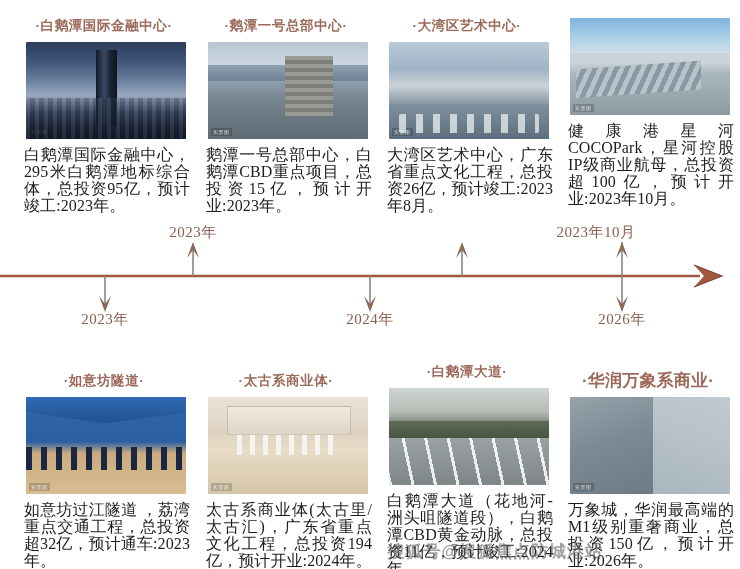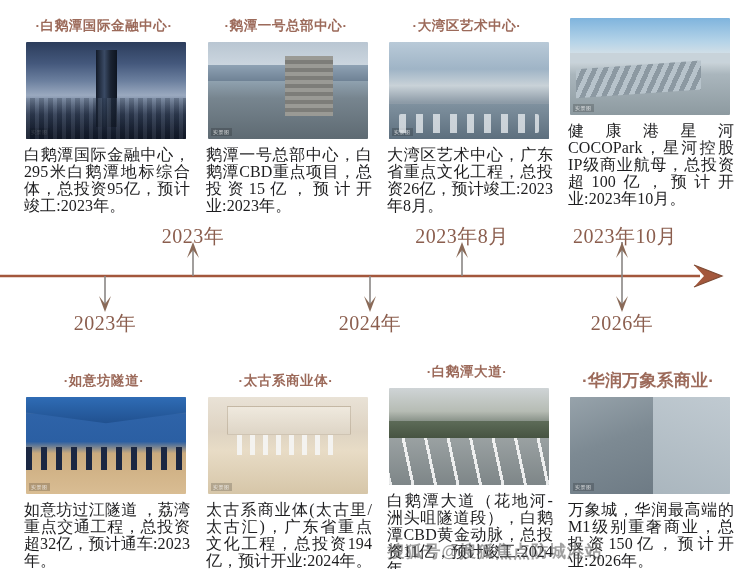--- a/index.html
+++ b/index.html
@@ -165,21 +165,21 @@
     content:"";position:absolute;left:52%;top:0;width:48%;height:100%;
     background:linear-gradient(200deg,#c0cad1,#aab6be);
   }
 
   
   .timeline{position:absolute;left:0;top:210px;width:740px;height:140px;}
   .tl-svg{position:absolute;left:0;top:0;}
   .tl-label{
     position:absolute;
     color:#8b5e4e;
-    font-size:20px;
+    font-size:15px;
     letter-spacing:.5px;
     white-space:nowrap;
     transform:translateX(-50%);
     font-family:"Liberation Serif","DejaVu Serif",serif;
   }
   .tl-label.up{top:13px;}
   .tl-label.down{top:100px;}
 
   
   .watermark{
@@ -250,22 +250,21 @@
 
       <line x1="462" y1="66" x2="462" y2="36" stroke="#8a8684" stroke-width="1.6"></line>
       <path d="M456 48 L462 32 L468 48 L462 40 Z" fill="#8a6a58"></path>
 
       <line x1="622" y1="32" x2="622" y2="100" stroke="#8a8684" stroke-width="1.6"></line>
       <path d="M616 48 L622 32 L628 48 L622 40 Z" fill="#8a6a58"></path>
       <path d="M616 86 L622 102 L628 86 L622 94 Z" fill="#8a6a58"></path>
     </svg>
 
     <div class="tl-label up" style="left:193px">2023年</div>
-    <div class="tl-label up" style="left:462px">2023年8月</div>
-    <div class="tl-label up" style="left:625px">2023年10月</div>
+    <div class="tl-label up" style="left:596px">2023年10月</div>
     <div class="tl-label down" style="left:105px">2023年</div>
     <div class="tl-label down" style="left:370px">2024年</div>
     <div class="tl-label down" style="left:622px">2026年</div>
   </div>
 
   <div class="row row-bottom">
 
     <div class="col c0">
       <div class="card-title">·如意坊隧道·</div>
       <div class="photo p-cere">

